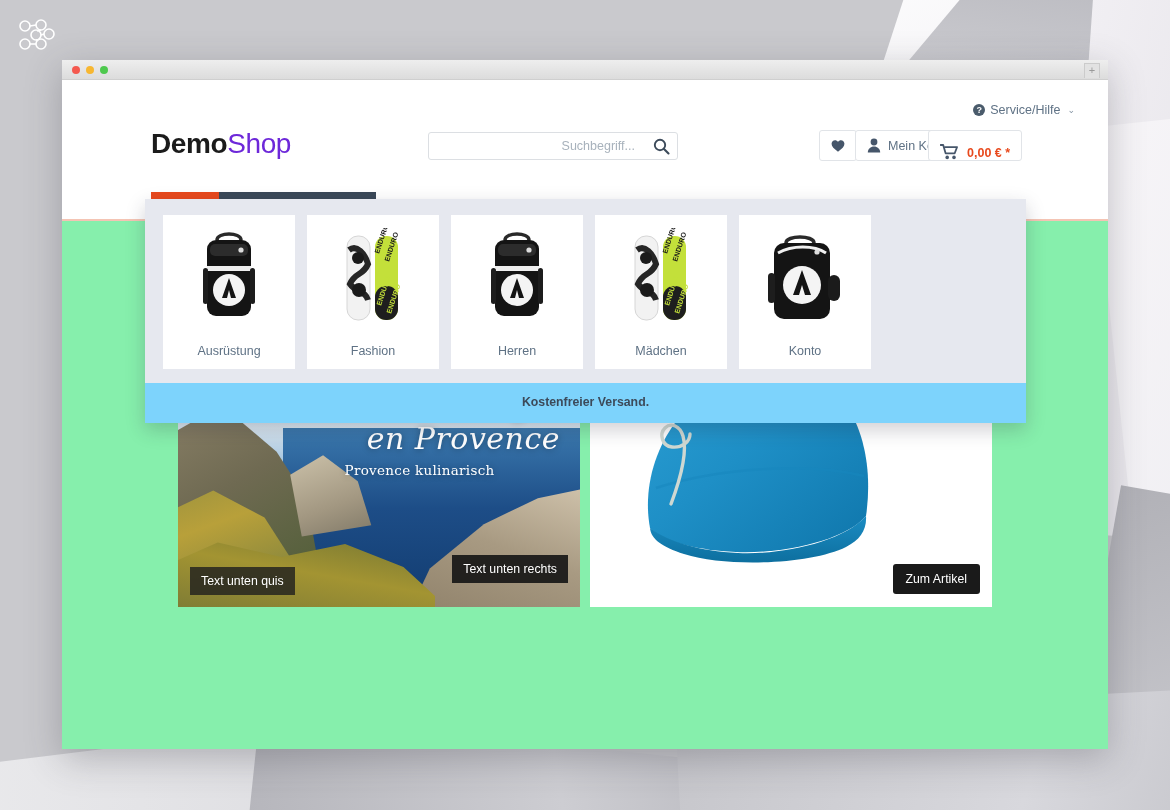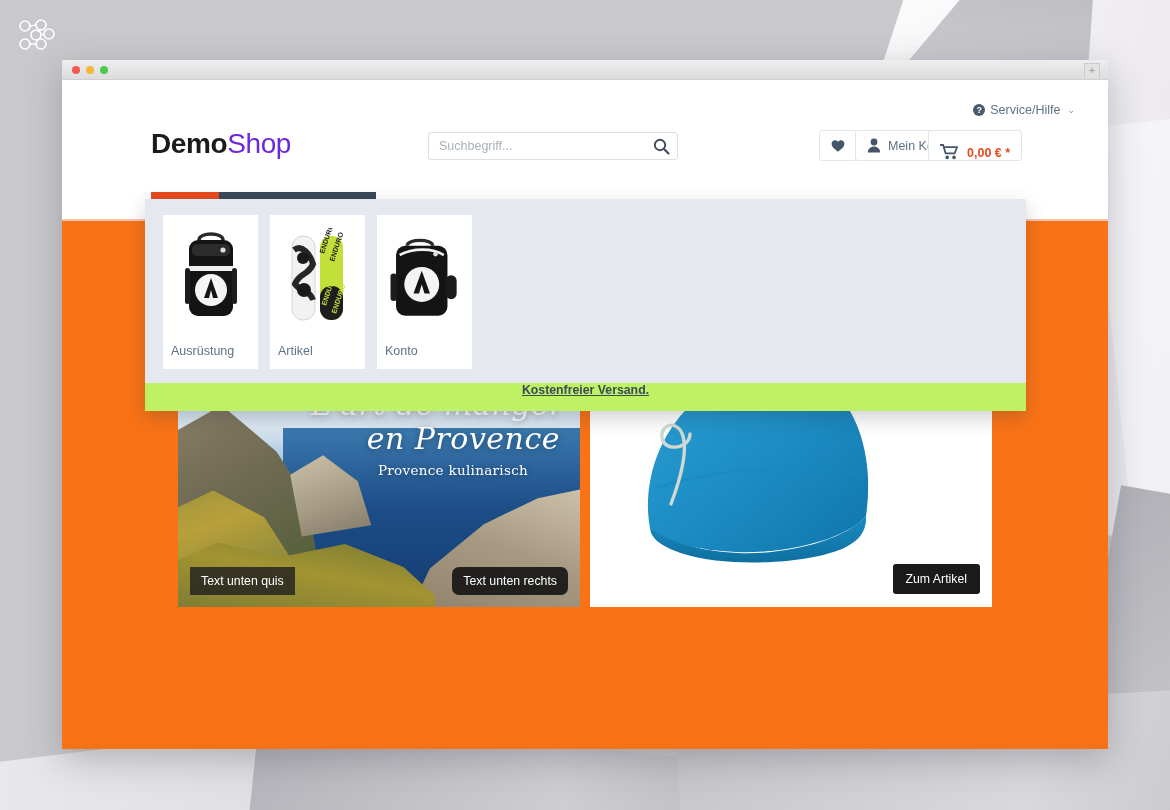--- a/index.html
+++ b/index.html
@@ -134,21 +134,21 @@
   #searchbox {
     position: absolute; left: 366px; top: 52px;
     width: 250px; height: 28px;
     border: 1px solid #dcdfe3; border-radius: 3px;
     background:#fff; display:flex; align-items:center;
   }
   #search-input {
     border: none; outline: none; flex: 1;
     padding: 0 10px; font-size: 12.5px;
     font-family: "Liberation Sans", sans-serif;
-    color:#5f7285; background: transparent;
+    color:#5f7285; background: transparent; text-align: right;
   }
   #search-input::placeholder { color:#a8b2bc; }
   #search-btn {
     width: 32px; height: 100%;
     display:flex; align-items:center; justify-content:center;
     background:transparent; border:none; cursor:pointer;
   }
 
   .hdr-btn {
     position:absolute; top: 50px;
@@ -178,21 +178,21 @@
     font-size: 13px; color:#5f7285;
     cursor: pointer;
   }
   .nav-item.active-home { background:#e8491d; color:#fff; font-weight:600; padding: 0 16px; }
   .nav-item.active-open { background:#3a4858; color:#fff; }
 
   
   #content {
     position: relative;
     height: 528px;
-    background: #f97316;
+    background: #86efac;
     padding: 9px 0 0 0;
   }
   #content-inner {
     position: relative;
     width: 814px;
     margin: 0 auto;
     display:flex; gap: 10px;
   }
   .col { width: 402px; }
 
@@ -272,41 +272,42 @@
   }
   .banner-label {
     position:absolute;
     background: rgba(30,30,30,.82);
     color:#fff; font-size: 12.3px;
     padding: 7px 11px;
   }
   #lbl-tl { left: 12px; top: 11px; }
   #lbl-tr { right: 12px; top: 11px; background: rgba(70,70,70,.78); }
   #lbl-bl { left: 12px; bottom: 12px; background: rgba(30,30,30,.80); }
-  #lbl-br { right: 12px; bottom: 12px; background: rgba(20,20,20,.90); border-radius: 7px; }
+  #lbl-br { right: 12px; bottom: 24px; background: rgba(20,20,20,.90); }
 
   #script-text {
     position:absolute; right: 16px; top: 52px;
     text-align: right; color:#fff;
     text-shadow: 0 1px 6px rgba(0,0,0,.35);
   }
   #script-line1, #script-line2 {
     font-family: "DejaVu Serif", serif;
     font-style: italic;
     font-size: 30px;
     line-height: 34px;
     letter-spacing: 0.5px;
   }
   #script-line2 { margin-right: 4px; }
   #script-sub {
     font-family: "DejaVu Serif", serif;
     font-size: 13.5px;
     margin-top: 6px;
     margin-right: 36px;
     letter-spacing: .3px;
+    text-align: center;
   }
 
   
   #product-card {
     margin-top: 10px;
     height: 271px;
     background:#fff;
     position: relative;
     overflow: hidden;
   }
@@ -332,34 +333,34 @@
     width: 881px;
     background:#e6e8ef;
     box-shadow: 0 7px 18px rgba(40,40,60,.22);
     z-index: 40;
   }
   #mega-cats {
     display:flex; gap: 12px;
     padding: 16px 18px 14px 18px;
   }
   .cat-tile {
-    width: 95px;
+    width: 132px;
     background:#fff;
     padding: 10px 8px 11px 8px;
-    text-align:left;
+    text-align:center;
     cursor:pointer;
   }
   .cat-img { height: 105px; display:flex; align-items:center; justify-content:center; }
   .cat-label { margin-top: 14px; font-size: 12.5px; color:#5f7285; }
 
   #mega-promises {
-    background:#bef264;
+    background:#7dd3fc;
     display:flex;
-    padding: 0 0 14px 0;
-    font-size: 12.3px; font-weight: 700; color:#3c4a5a;text-decoration:underline;
+    padding: 12px 0 14px 0;
+    font-size: 12.3px; font-weight: 700; color:#3c4a5a;
   }
   .promise { flex:1; text-align:center; }
 
   svg { display:block; }
 </style>
 </head>
 <body>
 
 <div id="desktop">
 
@@ -558,25 +559,62 @@
                 <g fill="#1a1a1a" font-size="7" font-family="Liberation Sans, sans-serif" font-weight="bold">
                   <text x="40" y="26" transform="rotate(-72 40 26)">ENDURO</text>
                   <text x="50" y="34" transform="rotate(-72 50 34)">ENDURO</text>
                 </g>
                 <g fill="#c3e03a" font-size="7" font-family="Liberation Sans, sans-serif" font-weight="bold">
                   <text x="42" y="78" transform="rotate(-72 42 78)">ENDURO</text>
                   <text x="52" y="86" transform="rotate(-72 52 86)">ENDURO</text>
                 </g>
               </svg>
             </div>
-            <div class="cat-label">Artikel</div>
+            <div class="cat-label">Fashion</div>
           </div>
 
 
-
+          <div class="cat-tile">
+            <div class="cat-img">
+              <svg width="64" height="100" viewBox="0 0 64 100">
+                <path d="M20 12 C20 4 44 4 44 12" fill="none" stroke="#2a2a2a" stroke-width="3.5"></path>
+                <rect x="10" y="12" width="44" height="76" rx="9" fill="#141414"></rect>
+                <rect x="13" y="16" width="38" height="12" rx="5" fill="#2c2c2c"></rect>
+                <rect x="10" y="38" width="44" height="5" fill="#efefef"></rect>
+                <circle cx="32" cy="62" r="16" fill="#f4f4f4"></circle>
+                <path d="M25 70 L32 50 L39 70 L34 70 L32 62 L30 70 Z" fill="#141414"></path>
+                <rect x="6" y="40" width="5" height="36" rx="2.5" fill="#1d1d1d"></rect>
+                <rect x="53" y="40" width="5" height="36" rx="2.5" fill="#1d1d1d"></rect>
+                <circle cx="44" cy="22" r="2.6" fill="#dddddd"></circle>
+              </svg>
+            </div>
+            <div class="cat-label">Herren</div>
+          </div>
+
+          <div class="cat-tile">
+            <div class="cat-img">
+              <svg width="68" height="100" viewBox="0 0 68 100">
+                <rect x="8" y="8" width="23" height="84" rx="11" fill="#f2f2f2" stroke="#d6d6d6"></rect>
+                <path d="M10 22 C18 16 26 26 29 36 C24 48 16 44 11 56 C18 66 26 62 29 72" fill="none" stroke="#262626" stroke-width="6"></path>
+                <circle cx="19" cy="30" r="6" fill="#1a1a1a"></circle>
+                <circle cx="20" cy="62" r="7" fill="#1a1a1a"></circle>
+                <rect x="36" y="8" width="23" height="84" rx="11" fill="#c3e03a"></rect>
+                <rect x="36" y="58" width="23" height="34" rx="11" fill="#1e1e1e"></rect>
+                <g fill="#1a1a1a" font-size="7" font-family="Liberation Sans, sans-serif" font-weight="bold">
+                  <text x="40" y="26" transform="rotate(-72 40 26)">ENDURO</text>
+                  <text x="50" y="34" transform="rotate(-72 50 34)">ENDURO</text>
+                </g>
+                <g fill="#c3e03a" font-size="7" font-family="Liberation Sans, sans-serif" font-weight="bold">
+                  <text x="42" y="78" transform="rotate(-72 42 78)">ENDURO</text>
+                  <text x="52" y="86" transform="rotate(-72 52 86)">ENDURO</text>
+                </g>
+              </svg>
+            </div>
+            <div class="cat-label">Mädchen</div>
+          </div>
 
           <div class="cat-tile">
             <div class="cat-img">
               <svg width="86" height="98" viewBox="0 0 86 98">
                 <path d="M24 14 C24 6 52 6 52 14" fill="none" stroke="#2a2a2a" stroke-width="3.5"></path>
                 <rect x="12" y="14" width="56" height="76" rx="10" fill="#141414"></rect>
                 <path d="M16 24 C30 16 52 16 64 24" fill="none" stroke="#f0f0f0" stroke-width="3"></path>
                 <circle cx="40" cy="56" r="19" fill="#f4f4f4"></circle>
                 <path d="M31 66 L40 41 L49 66 L43 66 L40 56 L37 66 Z" fill="#141414"></path>
                 <rect x="66" y="46" width="12" height="26" rx="6" fill="#1b1b1b"></rect>

